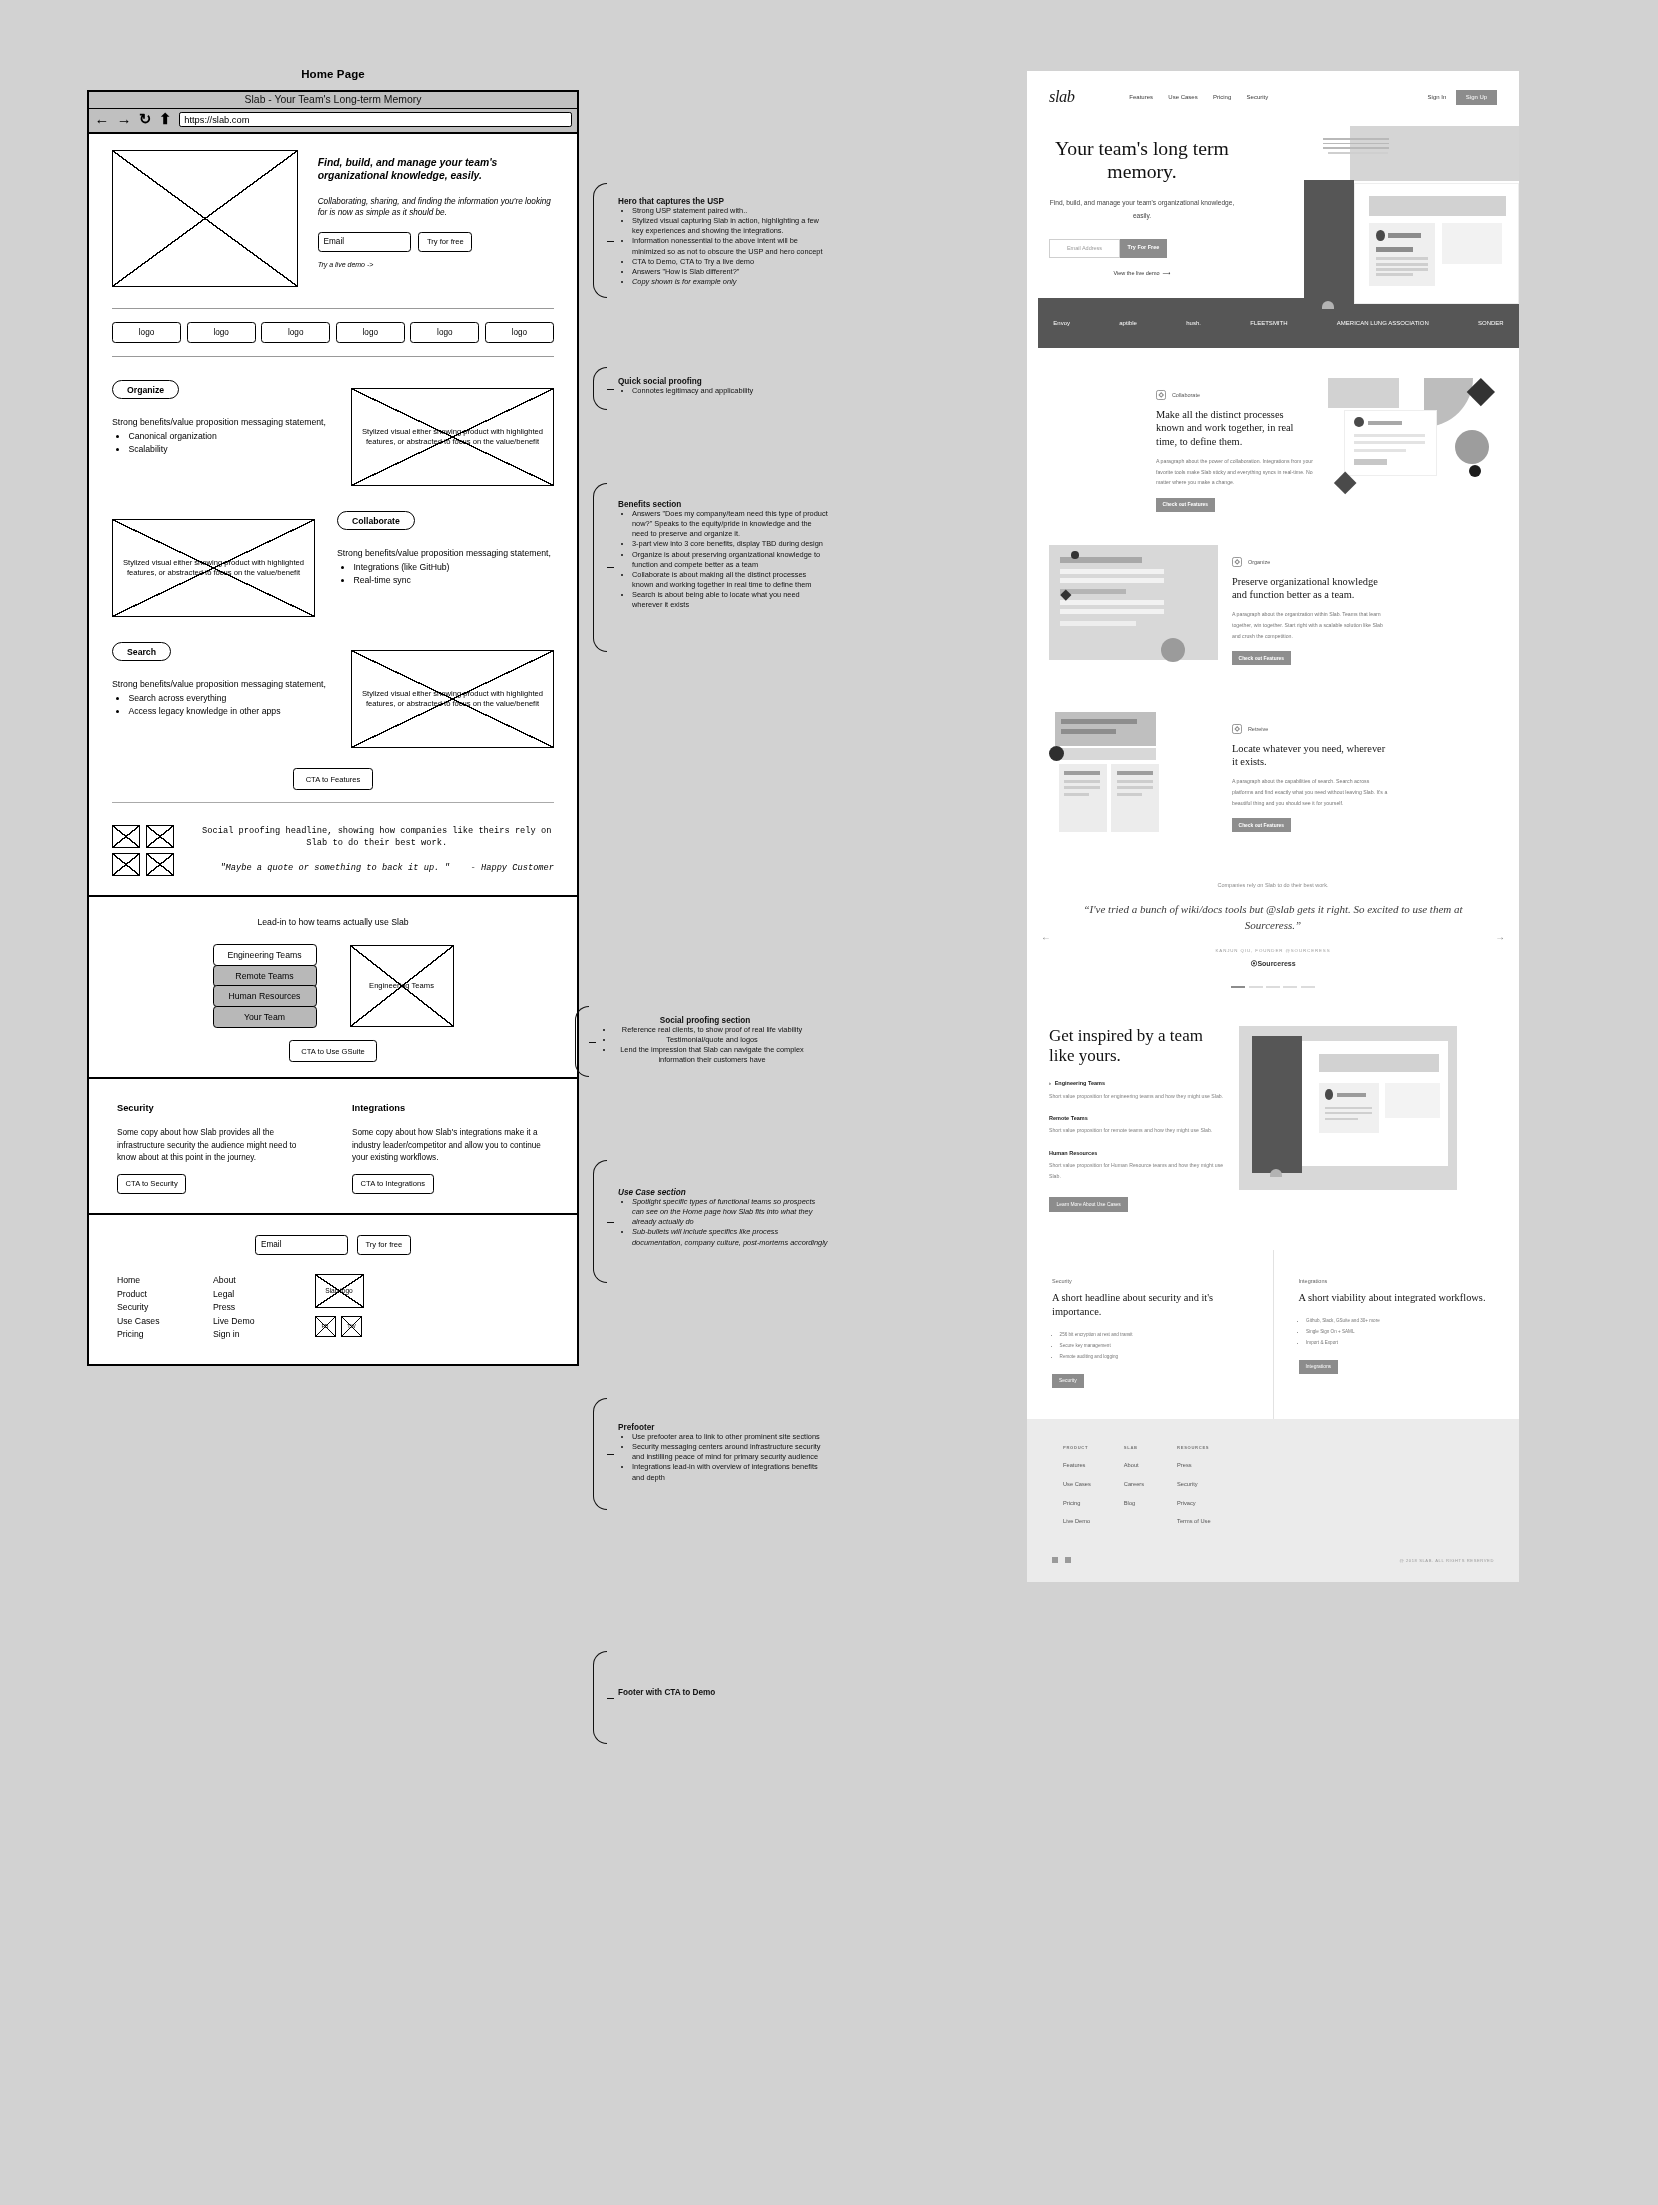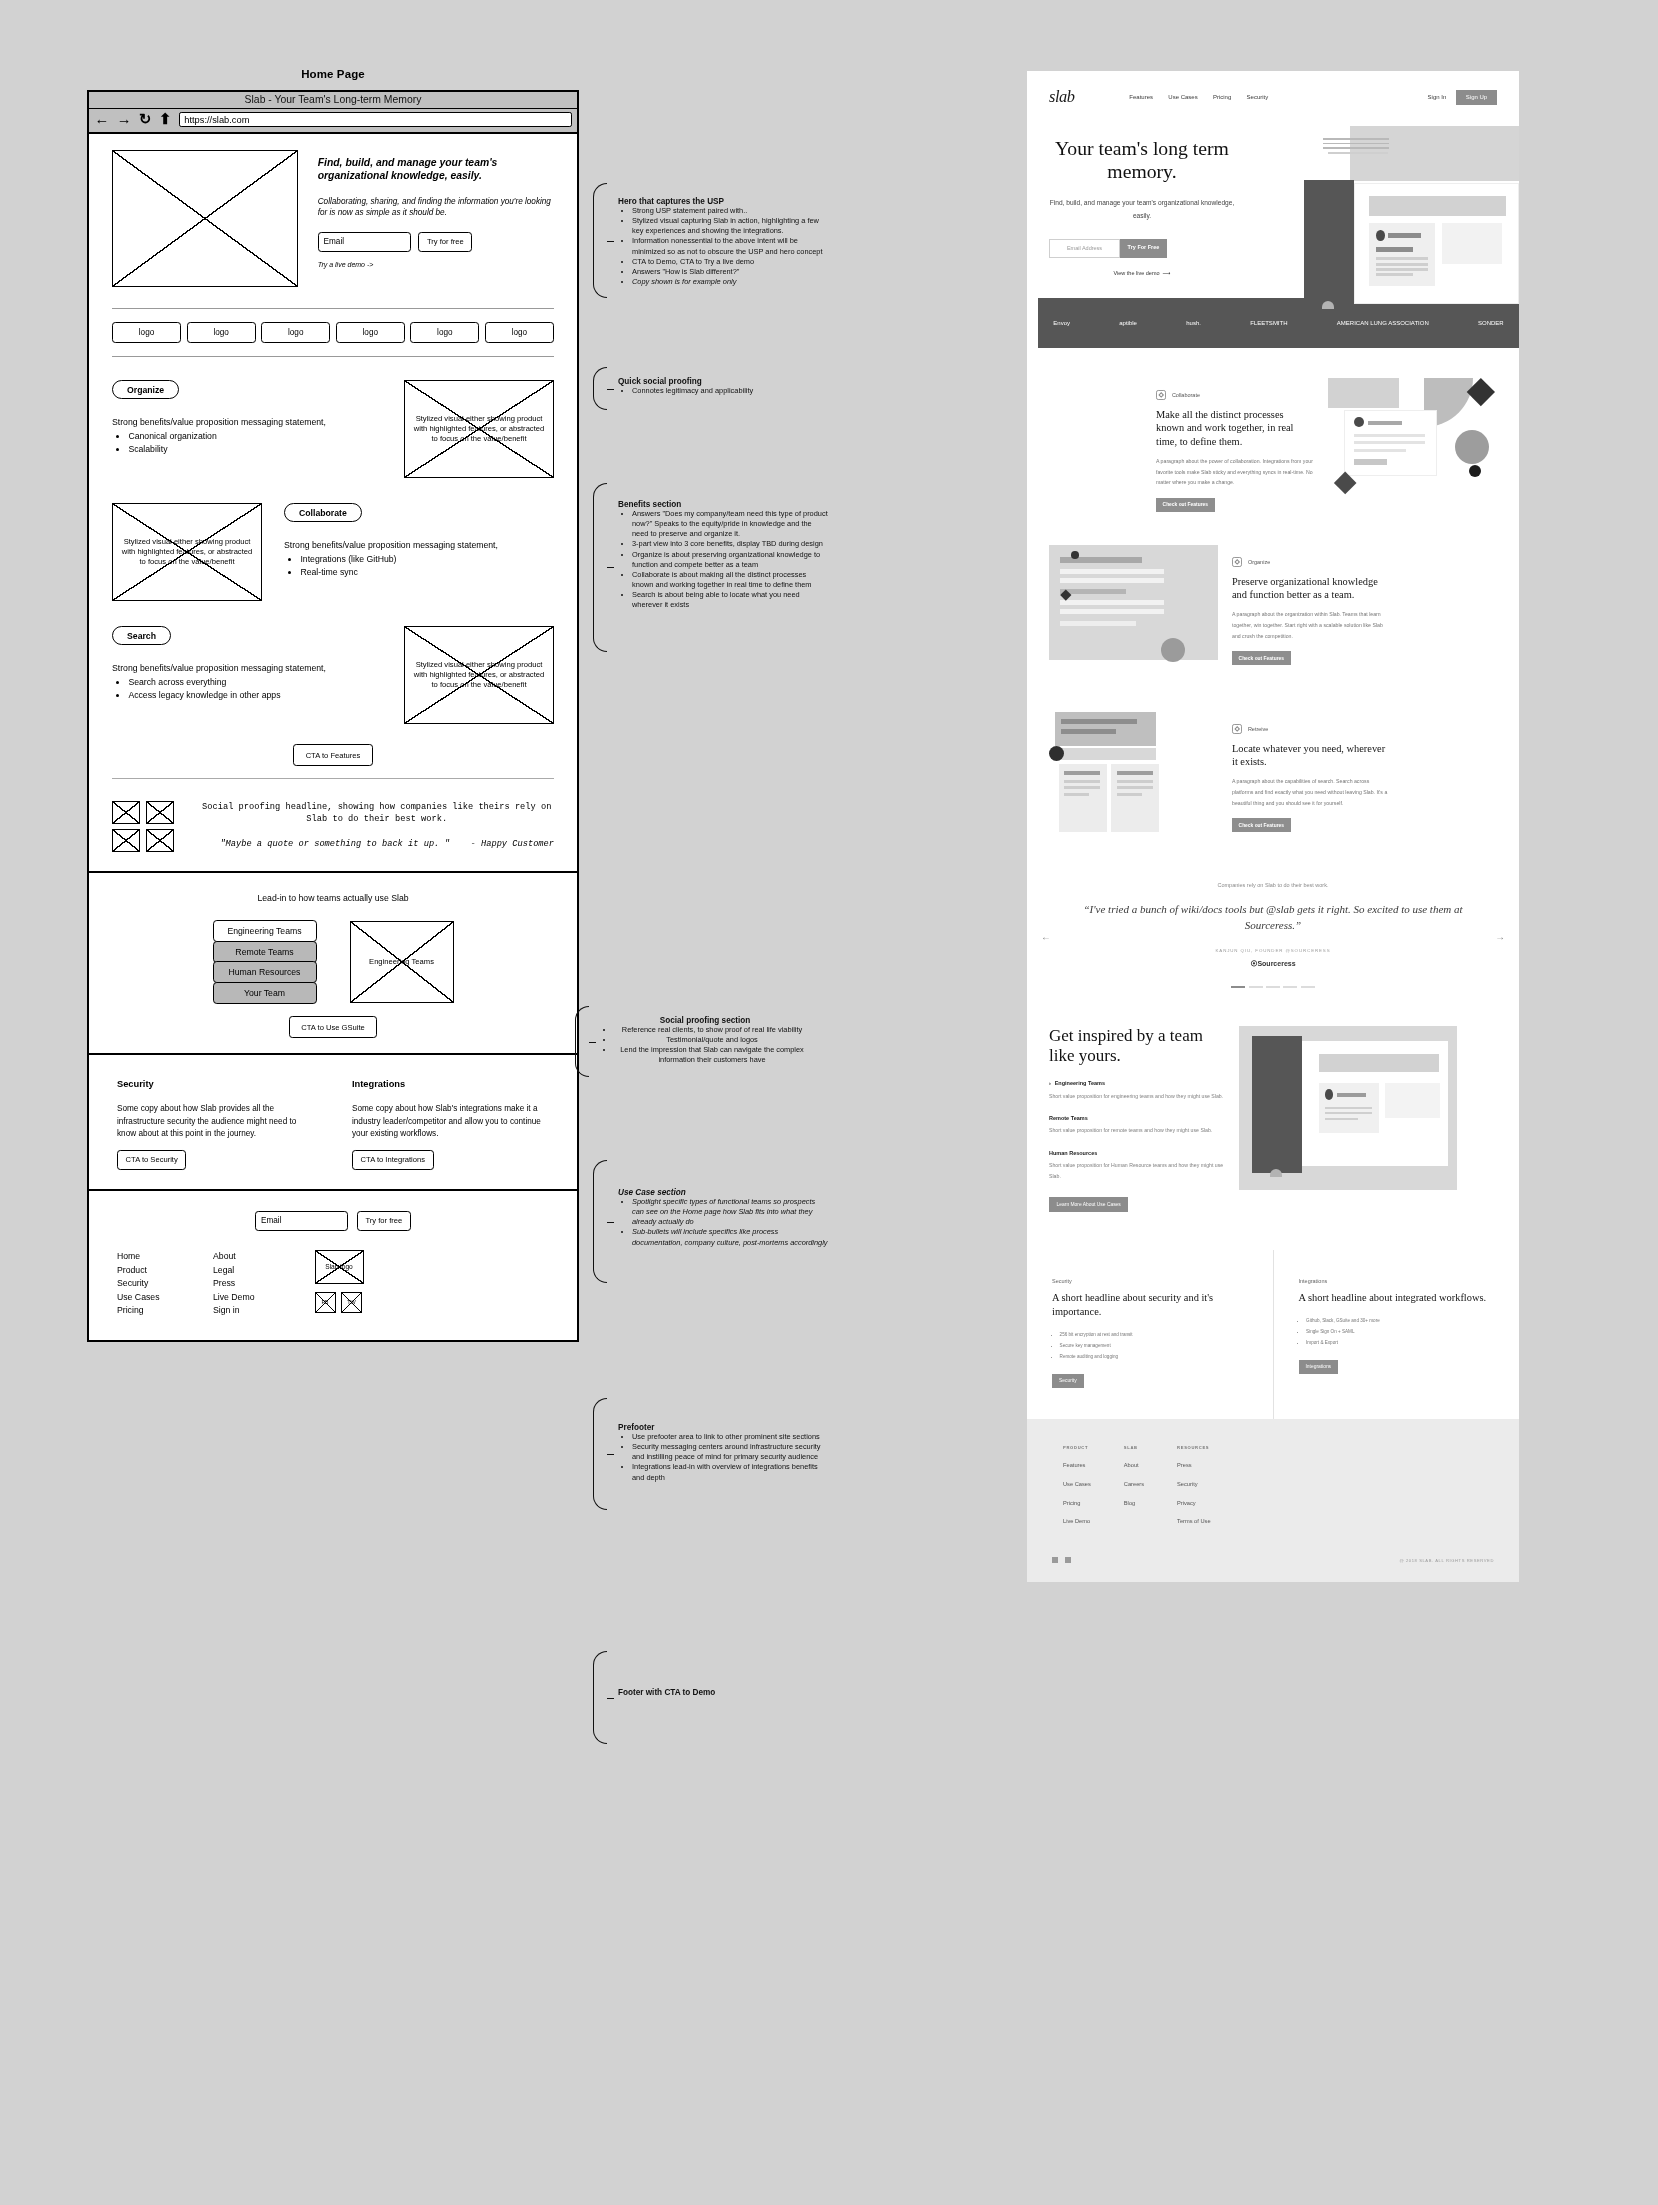--- a/index.html
+++ b/index.html
@@ -75,21 +75,21 @@
     border: 1.1px solid #000; border-radius: 3.3px; background: #fff;
     flex: 1; text-align: center; font-size: 8.2px; padding: 4.9px 0; color: #000;
   }
 
   .pill {
     border: 1.4px solid #000; border-radius: 11px; background: #fff;
     display: inline-block; padding: 3.3px 14px; font-size: 8.7px; font-weight: bold; color: #000;
   }
   .benefit-row { display: flex; gap: 22px; align-items: flex-start; margin-bottom: 25px; }
   .benefit-col { flex: 1; }
-  .benefit-img { width: 150px; height: 98px; flex: none; }
+  .benefit-img { width: 203px; height: 98px; flex: none; margin-top: 8px; }
   .benefit-lead { font-size: 8.7px; line-height: 1.4; color: #000; margin-top: 17.5px; }
   .benefit-ul { margin: 1.6px 0 0 16.4px; }
   .benefit-ul li { font-size: 8.7px; line-height: 1.45; color: #000; }
   .center { text-align: center; }
 
   .hr-thin { border: none; border-top: 1.1px solid #aaa; margin: 8.7px 0 22px; }
   .proof-row { display: flex; gap: 26px; align-items: flex-start; }
   .proof-grid { display: grid; grid-template-columns: repeat(2, 28px); gap: 5.5px; flex: none; }
   .proof-grid .imgbox { height: 23px; }
   .proof-copy { flex: 1; text-align: center; font-family: Liberation Mono, monospace; }
@@ -692,21 +692,21 @@
       <div class="m-pf-h">A short headline about security and it's importance.</div>
       <ul class="m-pf-ul">
         <li>256 bit encryption at rest and transit</li>
         <li>Secure key management</li>
         <li>Remote auditing and logging</li>
       </ul>
       <span class="m-pf-btn">Security</span>
     </div>
     <div class="m-pf">
       <div class="m-pf-eb">Integrations</div>
-      <div class="m-pf-h">A short headline about integrated workflows.</div>
+      <div class="m-pf-h">A short viability about integrated workflows.</div>
       <ul class="m-pf-ul">
         <li>Github, Slack, GSuite and 30+ more</li>
         <li>Single Sign On + SAML</li>
         <li>Import &amp; Export</li>
       </ul>
       <span class="m-pf-btn">Integrations</span>
     </div>
   </div>
 
   <div class="m-foot">

